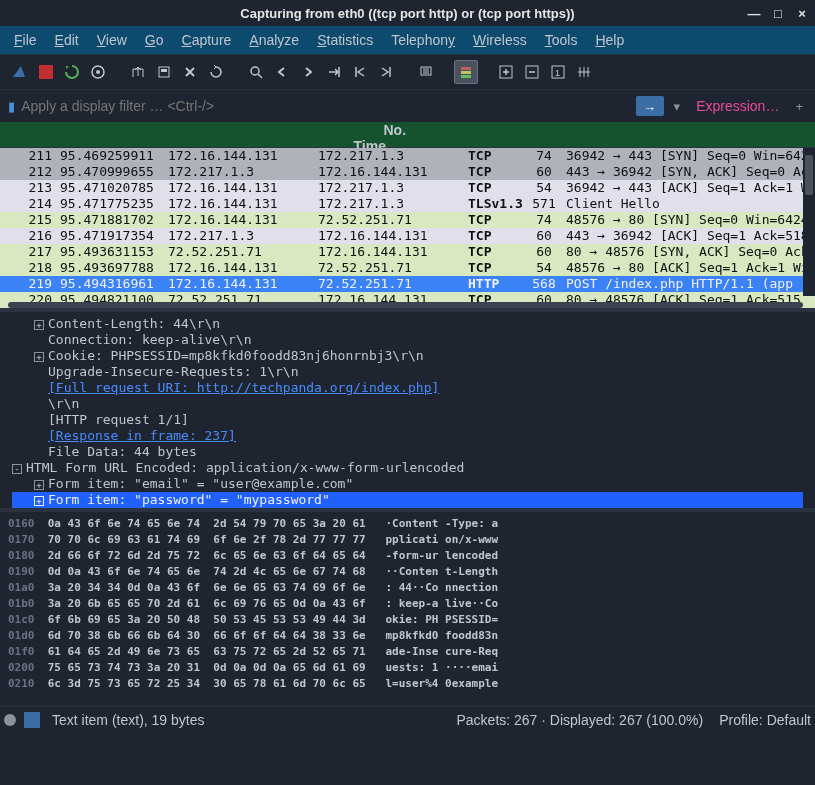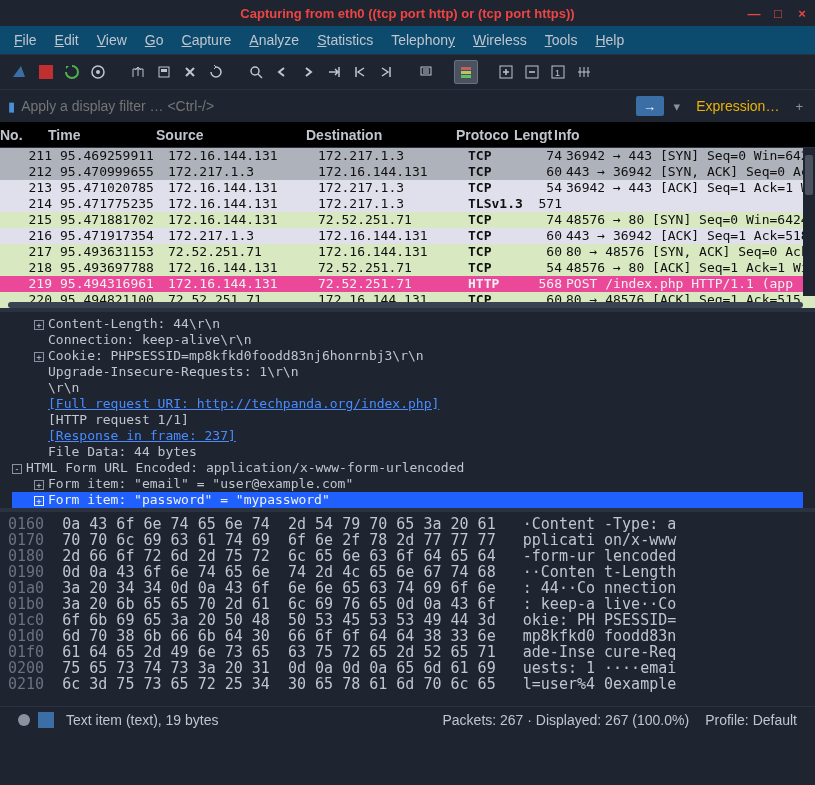--- a/index.html
+++ b/index.html
@@ -9,21 +9,21 @@
   font-size: 13px;
   color: #c0c5ce;
   width: 815px;
   height: 785px;
   overflow: hidden;
   display: flex;
   flex-direction: column;
 }
 .titlebar {
   background: #1e2530;
-  color: #ef4444;
+  color: #e5e5e5;
   height: 26px;
   display: flex;
   align-items: center;
   justify-content: center;
   position: relative;
   font-weight: bold;
   font-size: 13px;
 }
 .titlebar .controls {
   position: absolute;
@@ -83,32 +83,33 @@
   outline: none;
 }
 .filterbar .arrow-btn {
   background: #3a6ea5;
   color: white;
   width: 28px; height: 20px;
   display: flex; align-items: center; justify-content: center;
   border-radius: 2px;
 }
 .filterbar .dropdown-caret { color: #8a92a0; padding: 0 4px; }
-.filterbar .expr { color: #eab308; font-size: 14px; padding: 0 6px; }
+.filterbar .expr { color: #ec4899; font-size: 14px; padding: 0 6px; }
 .filterbar .plus { color: #8a92a0; padding: 0 4px; }
 .grid-header {
-  background: #000000;
+  background: #14532d;
   height: 26px;
   display: flex;
   align-items: center;
   font-weight: bold;
   font-size: 14px;
   color: #c0c5ce;
   border-bottom: 1px solid #2a3240;
   padding-left: 0;
+  flex-direction: column;
 }
 .gh-no { width: 48px; }
 .gh-time { width: 108px; }
 .gh-src { width: 150px; }
 .gh-dst { width: 150px; }
 .gh-proto { width: 58px; }
 .gh-len { width: 40px; }
 .gh-info { flex: 1; }
 .packet-list {
   height: 160px;
@@ -120,27 +121,27 @@
 .packet-row {
   display: flex;
   height: 16px;
   line-height: 16px;
   color: #101010;
   padding-left: 12px;
 }
 .packet-row.gray { background: #aeb2ba; }
 .packet-row.lavender { background: #e0e0ed; }
 .packet-row.green { background: #d8e8c0; }
-.packet-row.selected { background: #ec4899; color: #f0f0f0; }
+.packet-row.selected { background: #3b82f6; color: #f0f0f0; }
 .c-no { width: 48px; text-align: right; padding-right: 8px; }
 .c-time { width: 108px; }
 .c-src { width: 150px; }
 .c-dst { width: 150px; }
 .c-proto { width: 58px; font-weight: bold; }
-.c-len { width: 40px; text-align: right; padding-right: 4px;}
+.c-len { width: 40px; text-align: center; padding-right: 4px;}
 .c-info { flex: 1; white-space: nowrap; overflow: hidden; }
 .scroll-hint {
   position: absolute; bottom: 0; left: 8px; right: 12px; height: 6px;
   background: #3a4250; border-radius: 3px;
 }
 .details-pane {
   height: 200px;
   background: #1e2530;
   font-family: "DejaVu Sans Mono", monospace;
   font-size: 13px;
@@ -157,35 +158,36 @@
   text-align: center; line-height: 8px; font-size: 9px;
 }
 .details-pane .indent1 { padding-left: 22px; }
 .details-pane .indent2 { padding-left: 36px; }
 .details-pane .link { color: #4a8cff; text-decoration: underline; }
 .details-pane .sel-line { background: #2060ff; color: #f0f0f0; }
 .hex-pane {
   height: 198px;
   background: #1e2530;
   font-family: "DejaVu Sans Mono", monospace;
-  font-size: 15px;
+  font-size: 11px;
   padding: 4px 8px;
   color: #c0c5ce;
   border-top: 4px solid #2a3240;
   overflow: hidden;
   line-height: 16px;
+  font-weight: bold;
 }
 .hex-line { white-space: pre; }
 .hex-line .offset { color: #6a7280; }
 .statusbar {
   background: #1e2530;
   height: 26px;
   display: flex;
   align-items: center;
-  padding: 0 18px;
+  padding: 0 4px;
   font-size: 14px;
   color: #c0c5ce;
   border-top: 1px solid #2a3240;
 }
 .statusbar .dot { width: 12px; height: 12px; border-radius: 6px; background: #8a92a0; margin-right: 8px; }
 .statusbar .btn2 { width: 16px; height: 16px; background: #3a6ea5; margin-right: 12px; }
 .statusbar .left { flex: 1; }
 .statusbar .mid { padding: 0 16px; }
 .vscroll {
   position: absolute; right: 0; top: 0; bottom: 12px; width: 12px;
@@ -388,20 +390,21 @@
       <div class="c-len">54</div>
       <div class="c-info">36942 → 443 [ACK] Seq=1 Ack=1 W</div>
     </div>
     <div class="packet-row lavender">
       <div class="c-no">214</div>
       <div class="c-time">95.471775235</div>
       <div class="c-src">172.16.144.131</div>
       <div class="c-dst">172.217.1.3</div>
       <div class="c-proto">TLSv1.3</div>
       <div class="c-len">571</div>
+      <div class="c-info">Client Hello</div>
     </div>
     <div class="packet-row green">
       <div class="c-no">215</div>
       <div class="c-time">95.471881702</div>
       <div class="c-src">172.16.144.131</div>
       <div class="c-dst">72.52.251.71</div>
       <div class="c-proto">TCP</div>
       <div class="c-len">74</div>
       <div class="c-info">48576 → 80 [SYN] Seq=0 Win=6424</div>
     </div>
@@ -454,22 +457,22 @@
       <div class="thumb"></div>
     </div>
   <div class="scroll-hint"></div>
 </div>
 
 <div class="details-pane">
   <div class="ln indent1"><span class="tree-toggle">+</span><span>Content-Length: 44\r\n</span></div>
   <div class="ln indent2">Connection: keep-alive\r\n</div>
   <div class="ln indent1"><span class="tree-toggle">+</span><span>Cookie: PHPSESSID=mp8kfkd0foodd83nj6honrnbj3\r\n</span></div>
   <div class="ln indent2">Upgrade-Insecure-Requests: 1\r\n</div>
+  <div class="ln indent2"><span class="link">[Full request URI: http://techpanda.org/index.php]</span></div>
   <div class="ln indent2">\r\n</div>
-  <div class="ln indent2"><span class="link">[Full request URI: http://techpanda.org/index.php]</span></div>
   <div class="ln indent2">[HTTP request 1/1]</div>
   <div class="ln indent2"><span class="link">[Response in frame: 237]</span></div>
   <div class="ln indent2">File Data: 44 bytes</div>
   <div class="ln"><span class="tree-toggle">-</span><span>HTML Form URL Encoded: application/x-www-form-urlencoded</span></div>
   <div class="ln indent1"><span class="tree-toggle">+</span><span>Form item: "email" = "user@example.com"</span></div>
   <div class="ln indent1 sel-line"><span class="tree-toggle" style="background:#2060ff;border-color:#f0f0f0;">+</span><span>Form item: "password" = "mypassword"</span></div>
 </div>
 
 <div class="hex-pane" id="hexpane">
 <div class="hex-line"><span class="offset">0160</span>  0a 43 6f 6e 74 65 6e 74  2d 54 79 70 65 3a 20 61   ·Content -Type: a</div>

